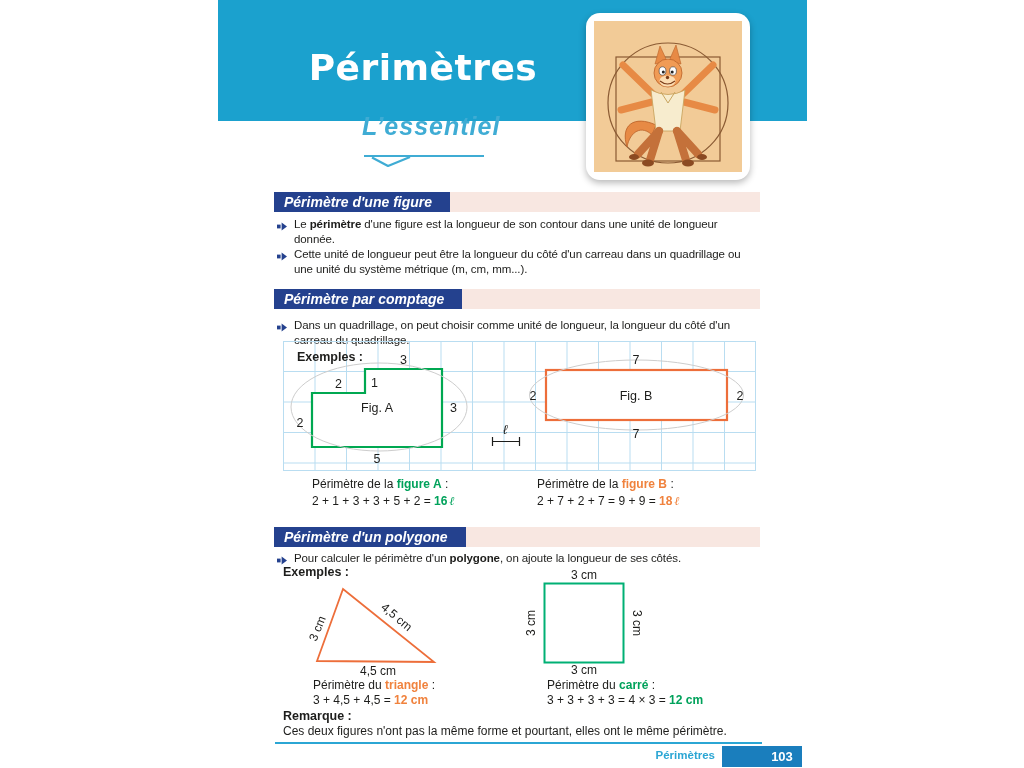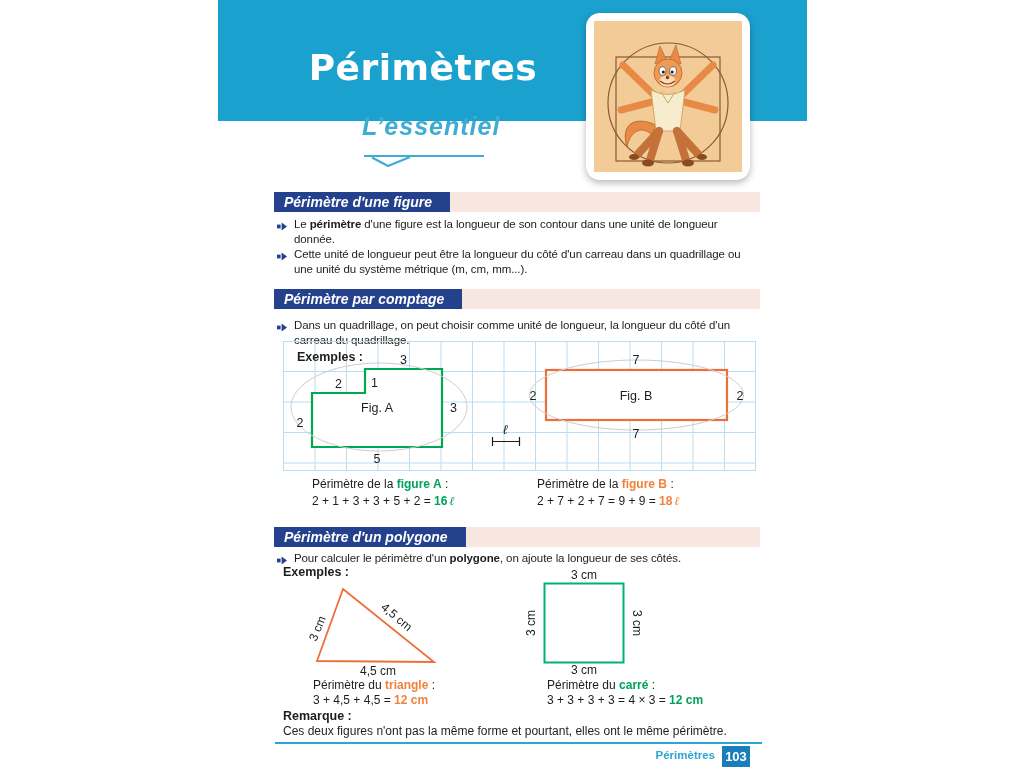--- a/index.html
+++ b/index.html
@@ -37,22 +37,22 @@
 
   .caption{font-size:12px;line-height:15px;}
 
   .remark-title{font-weight:bold;font-size:12.5px;line-height:15px;}
   .remark-text{font-size:12px;line-height:15px;}
 
   
   .footer-line{left:275px;top:742px;width:487px;height:2px;background:#2BA6D4;}
   .footer-left{left:277px;top:750px;font-size:9.5px;font-weight:bold;color:#24418E;letter-spacing:.3px;margin-top:48px;}
   .footer-chapter{left:590px;top:749px;width:125px;text-align:right;color:#2BA6D4;font-weight:bold;font-size:11.5px;}
-  .footer-box{left:722px;top:746px;width:28px;height:21px;background:#1A7EBD;color:#fff;
-              font-weight:bold;font-size:13px;text-align:center;line-height:21px;}
+  .footer-box{left:722px;top:746px;width:40px;height:21px;background:#1A7EBD;color:#fff;
+              font-weight:bold;font-size:13px;text-align:center;line-height:21px;padding-left:40px;}
   svg text{font-family:"Liberation Sans",sans-serif;}
 </style>
 </head>
 <body>
 
 <div class="page">
 
   <div class="abs band"></div>
   <div class="abs title">Périmètres</div>
 

